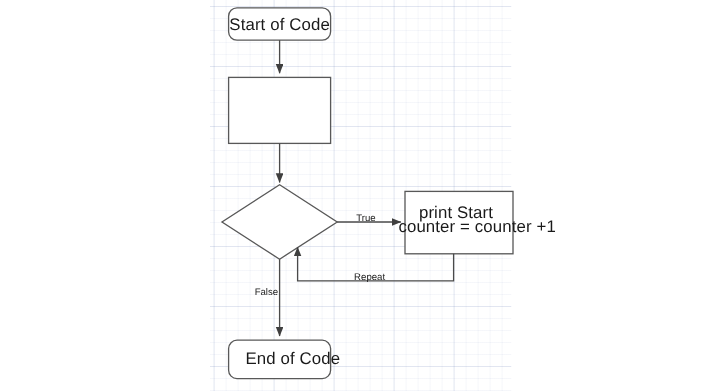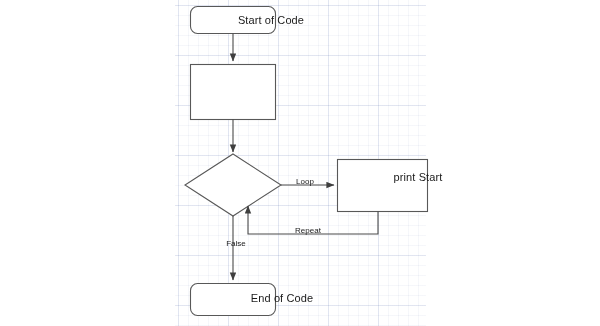--- a/index.html
+++ b/index.html
@@ -39,43 +39,42 @@
     position: absolute;
     left: 0;
     top: 0;
     width: 600px;
     height: 326px;
   }
   .node-label {
     position: absolute;
     text-align: center;
     color: #1a1a1a;
-    font-size: 11px;
+    font-size: 14px;
     line-height: 11px;
     letter-spacing: 0.1px;
     white-space: nowrap;
     pointer-events: none;
-    padding-left: 38px;
   }
   .edge-label {
     position: absolute;
     text-align: center;
     color: #1a1a1a;
     font-size: 8px;
     line-height: 10px;
     white-space: nowrap;
     pointer-events: none;
   }
   .lbl-start   { left: 190px; top: 15px;  width: 86px; }
   .lbl-init    { left: 190px; top: 87px;  width: 86px; }
   .lbl-loop    { left: 196px; top: 173px; width: 74px; }
   .lbl-process { left: 332px; top: 172px; width: 96px; }
   .lbl-end     { left: 190px; top: 293px; width: 86px; margin-left: 11px; }
   .lbl-true    { left: 290px; top: 177px; width: 30px; }
-  .lbl-false   { left: 220px; top: 239px; width: 32px; }
+  .lbl-false   { left: 206px; top: 239px; width: 32px; }
   .lbl-repeat  { left: 288px; top: 226px; width: 40px; }
 </style>
 </head>
 <body>
 
 <div id="canvas">
 
   <div id="grid"></div>
 
   <svg id="shapes" viewBox="0 0 600 326" xmlns="http://www.w3.org/2000/svg">
@@ -107,23 +106,24 @@
   </svg>
 
   <div class="node-label lbl-start">Start of Code</div>
 
 
   <div class="node-label lbl-loop">
   </div>
 
   <div class="node-label lbl-process">
     <div>print Start</div>
+    <div>counter = counter +1</div>
   </div>
 
   <div class="node-label lbl-end">End of Code</div>
 
-  <div class="edge-label lbl-true">Loop</div>
+  <div class="edge-label lbl-true">True</div>
 
   <div class="edge-label lbl-repeat">Repeat</div>
 
   <div class="edge-label lbl-false">False</div>
 
 </div>
 
 </body></html>

